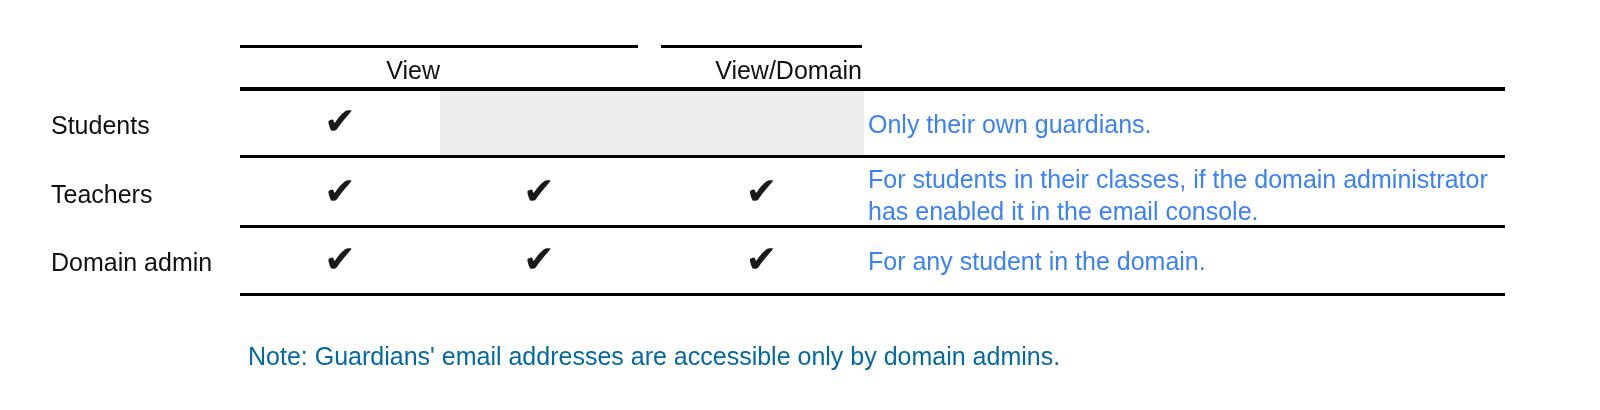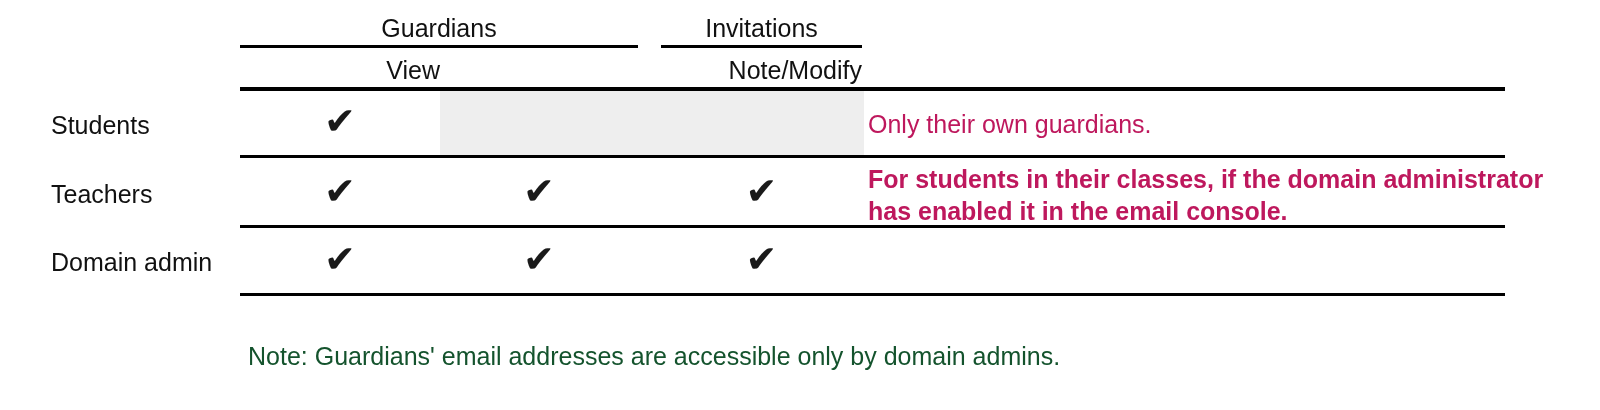--- a/index.html
+++ b/index.html
@@ -135,55 +135,51 @@
   .row-students    .check-cell { top: 10px; }
   .row-teachers    .check-cell { top: 13px; }
   .row-domainadmin .check-cell { top: 11px; }
 
   .note-cell {
     position: absolute;
     left: 868px;
     width: 640px;
     font-size: 25px;
     line-height: 32px;
-    color: #be185d;
+    color: #3b82f6;
   }
   .row-students    .note-cell { top: 17px; }
-  .row-teachers    .note-cell { top: 5px; font-weight: bold; }
+  .row-teachers    .note-cell { top: 5px; }
   .row-domainadmin .note-cell { top: 17px; }
   .note-line { display: block; white-space: nowrap; }
 
   
   .footnote {
     position: absolute;
     left: 248px;
     top: 340px;
     font-size: 25px;
     line-height: 32px;
     white-space: nowrap;
-    color: #14532d;
+    color: #0369a1;
     text-align: right;
   }
 </style>
 </head>
 <body>
 
 <div id="permissions-figure">
 
-  <div class="group-header-row">
-    <div class="group-label guardians">Guardians</div>
-    <div class="group-label invitations">Invitations</div>
-  </div>
   <div class="group-rule guardians"></div>
   <div class="group-rule invitations"></div>
 
   <div class="sub-header-row">
     <div class="col-head c-view">View</div>
     <div class="col-head c-modify">Modify</div>
-    <div class="col-head c-viewmod">Note/Modify</div>
+    <div class="col-head c-viewmod">View/Domain</div>
   </div>
 
   <div class="rule r-top"></div>
   <div class="rule r-1"></div>
   <div class="rule r-2"></div>
   <div class="rule r-bottom"></div>
 
   <div class="shaded-block"></div>
 
   <div class="data-row row-students">
@@ -203,17 +199,20 @@
       <span class="note-line">For students in their classes, if the domain administrator</span>
       <span class="note-line">has enabled it in the email console.</span>
     </div>
   </div>
 
   <div class="data-row row-domainadmin">
     <div class="row-label">Domain admin</div>
     <div class="check-cell c-view">✔</div>
     <div class="check-cell c-modify">✔</div>
     <div class="check-cell c-viewmod">✔</div>
+    <div class="note-cell">
+      <span class="note-line">For any student in the domain.</span>
+    </div>
   </div>
 
   <div class="footnote">Note: Guardians' email addresses are accessible only by domain admins.</div>
 
 </div>
 
 </body></html>

